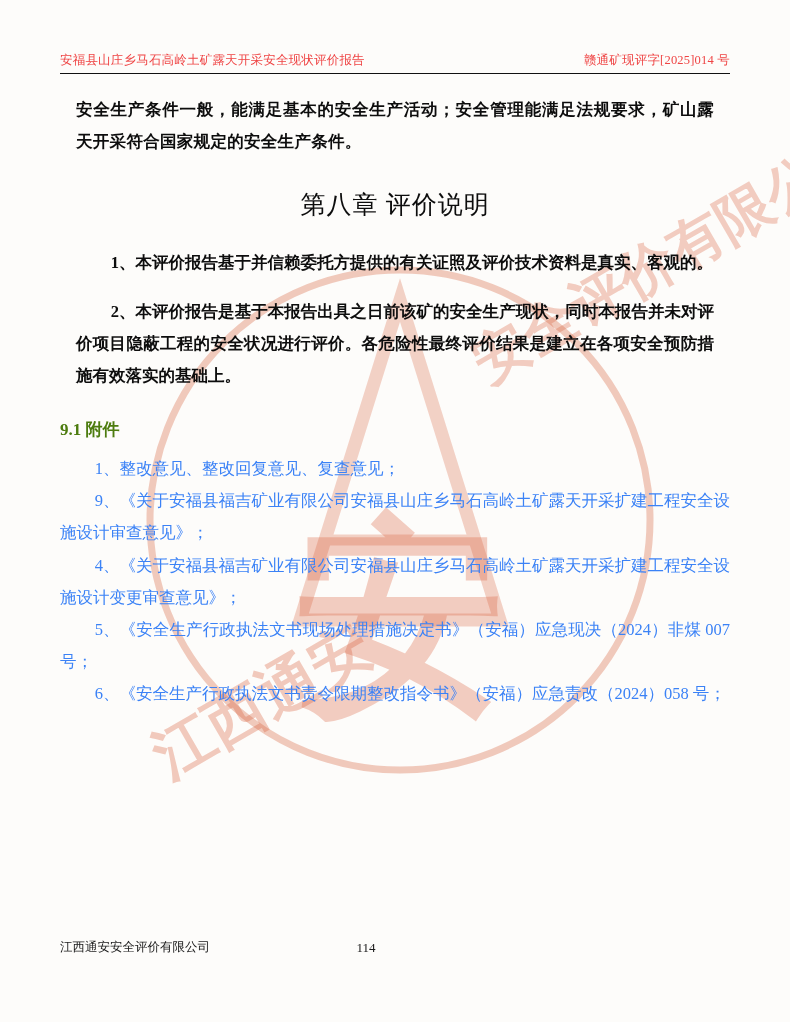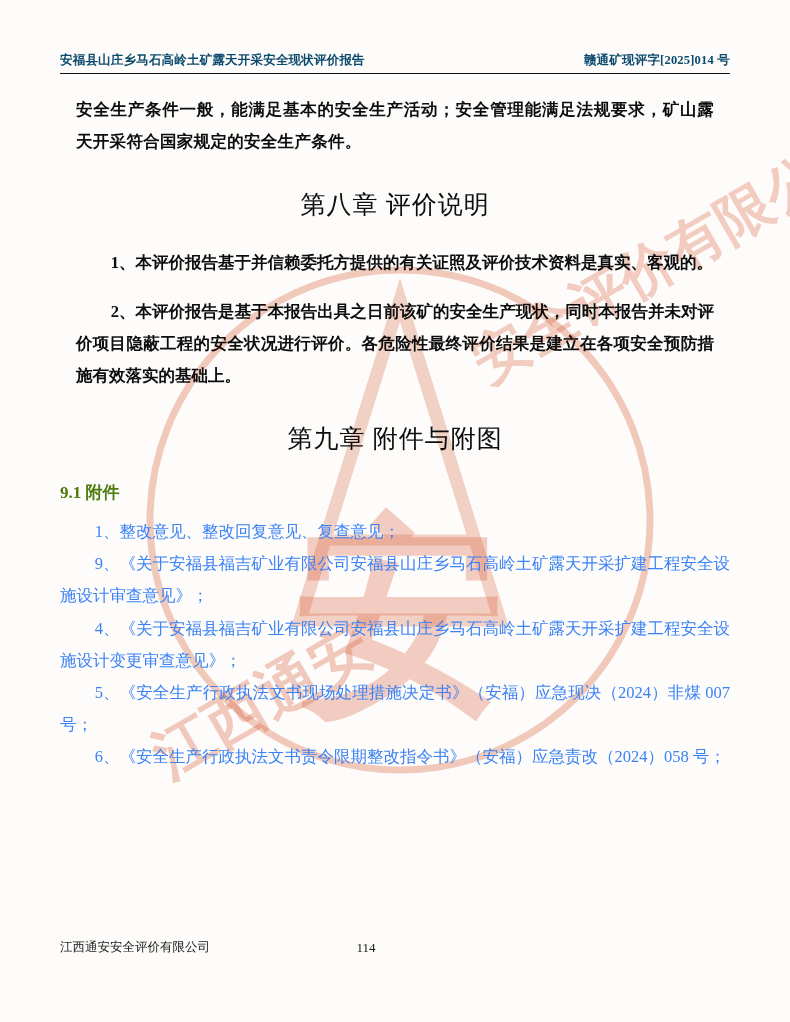--- a/index.html
+++ b/index.html
@@ -33,22 +33,22 @@
   .content {
     position: relative;
     z-index: 10;
     padding: 0 60px;
   }
   .header {
     display: flex;
     justify-content: space-between;
     align-items: flex-end;
     font-size: 12.5px;
-    font-weight: bold;
-    color: #0c4a6e;
+    font-weight: normal;
+    color: #ef4444;
     padding-top: 52px;
     padding-bottom: 4px;
     letter-spacing: 0.2px;
     gap: 44px;
   }
   .header-rule {
     border-bottom: 1.6px solid #111;
     margin-bottom: 20px;
   }
   .para {
@@ -143,21 +143,20 @@
     </div>
     <div class="header-rule"></div>
 
     <p class="para bold indent" style="text-indent:0">安全生产条件一般，能满足基本的安全生产活动；安全管理能满足法规要求，矿山露天开采符合国家规定的安全生产条件。</p>
 
     <h2 class="chapter-title">第八章  评价说明</h2>
 
     <p class="para indent">1、本评价报告基于并信赖委托方提供的有关证照及评价技术资料是真实、客观的。</p>
     <p class="para indent">2、本评价报告是基于本报告出具之日前该矿的安全生产现状，同时本报告并未对评价项目隐蔽工程的安全状况进行评价。各危险性最终评价结果是建立在各项安全预防措施有效落实的基础上。</p>
 
-    <h2 class="chapter-title">第九章  附件与附图</h2>
 
     <h3 class="section-title">9.1 附件</h3>
 
     <p class="list-item">1、整改意见、整改回复意见、复查意见；</p>
     <p class="list-item">9、《关于安福县福吉矿业有限公司安福县山庄乡马石高岭土矿露天开采扩建工程安全设施设计审查意见》；</p>
     <p class="list-item">4、《关于安福县福吉矿业有限公司安福县山庄乡马石高岭土矿露天开采扩建工程安全设施设计变更审查意见》；</p>
     <p class="list-item">5、《安全生产行政执法文书现场处理措施决定书》（安福）应急现决（2024）非煤 007 号；</p>
     <p class="list-item">6、《安全生产行政执法文书责令限期整改指令书》（安福）应急责改（2024）058 号；</p>
 
   </div>

